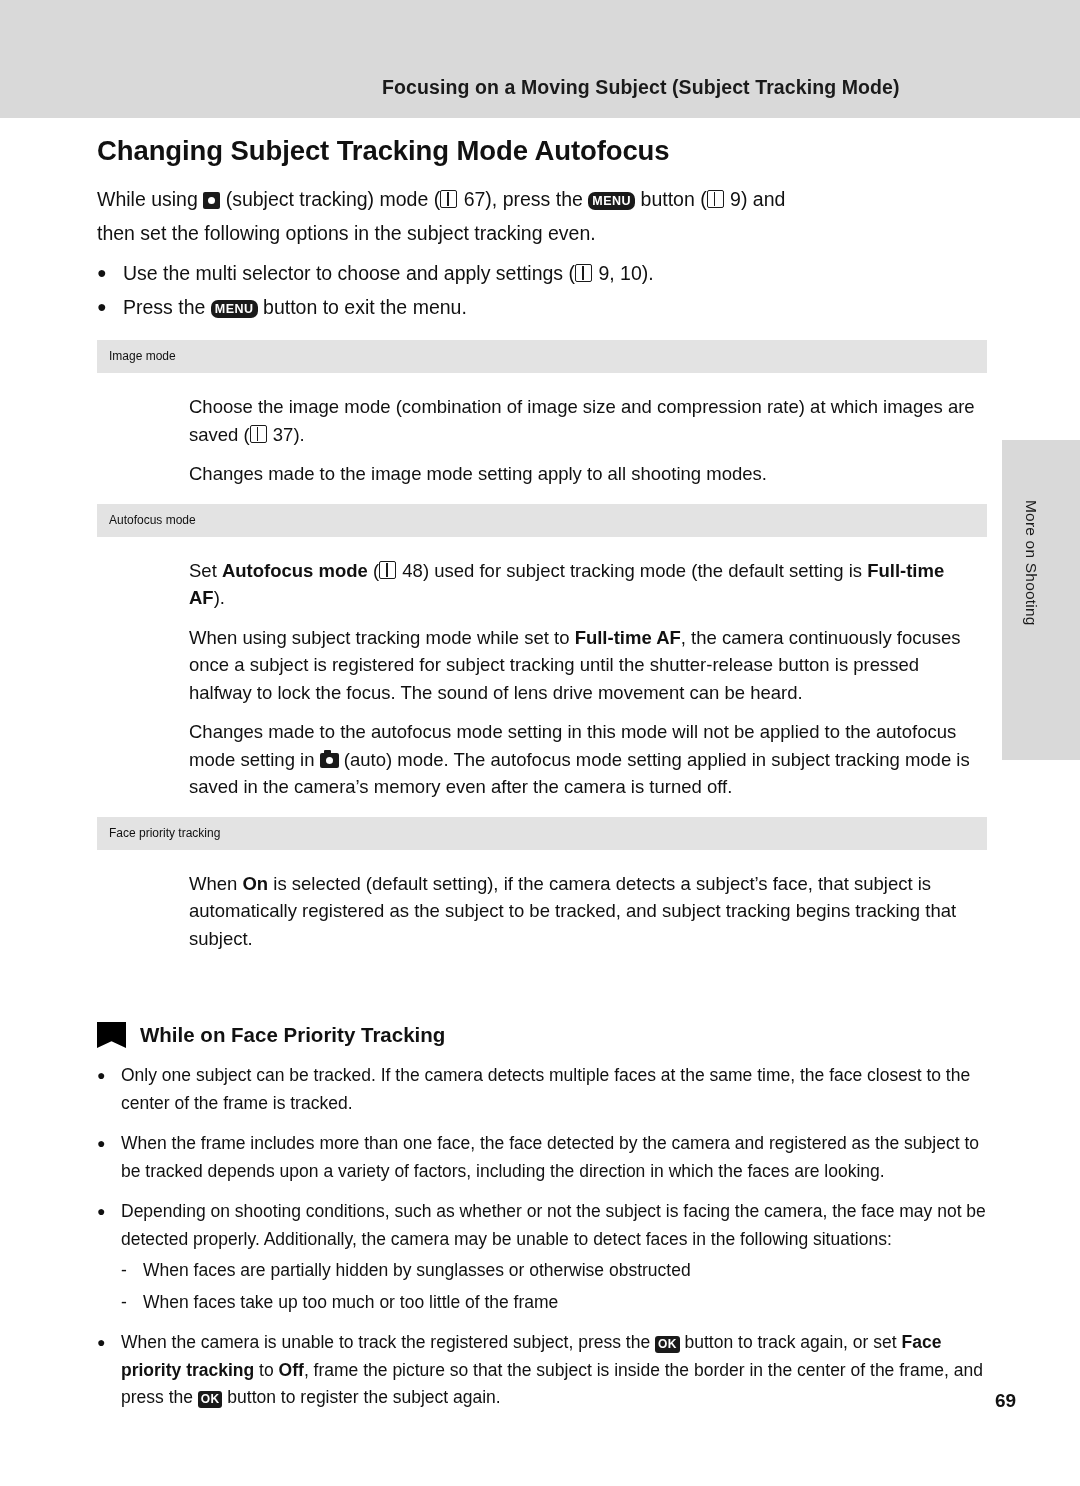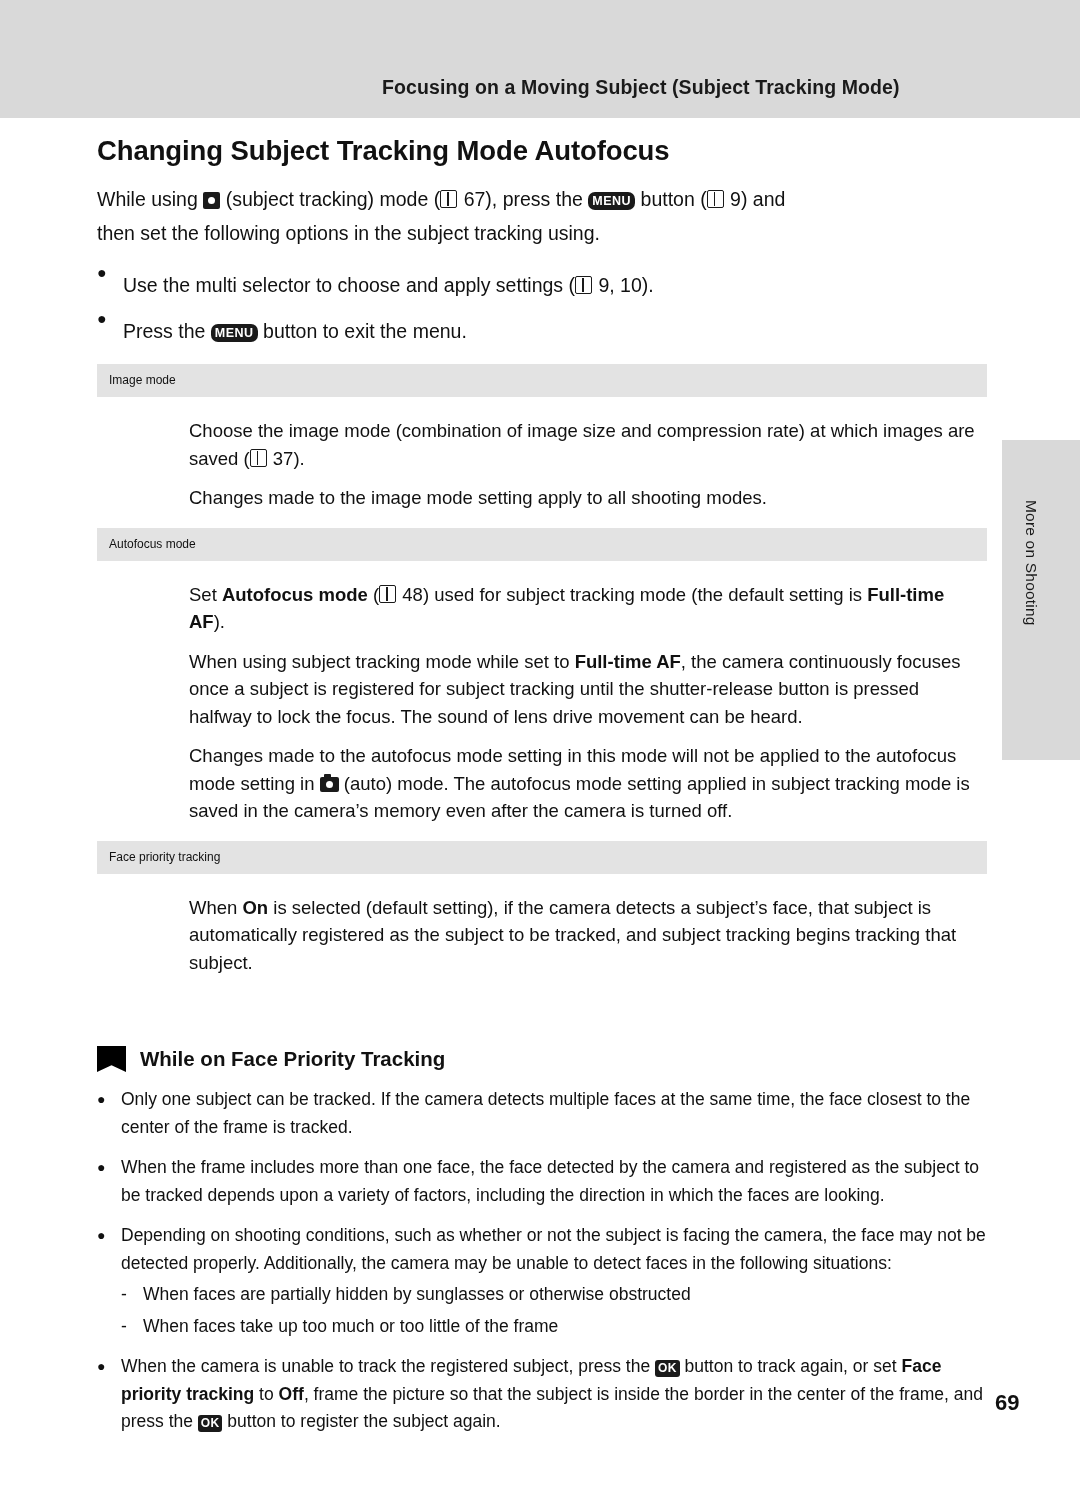--- a/index.html
+++ b/index.html
@@ -92,21 +92,20 @@
   }
   .bullet-dot {
     width: 26px;
     flex: 0 0 26px;
     text-align: left;
     font-size: 16px;
     line-height: 34px;
   }
   .bullet-text {
     flex: 1;
-    margin-top: 12px;
   }
   
   .section {
     margin-top: 8px;
   }
   .section-head {
     background: #e3e3e3;
     height: 33px;
     line-height: 33px;
     padding-left: 12px;
@@ -178,21 +177,21 @@
   }
   .sub-dash {
     flex: 0 0 22px;
     width: 22px;
   }
   
   .page-number {
     position: absolute;
     left: 995px;
     top: 1390px;
-    font-size: 22px;
+    font-size: 19px;
     font-weight: bold;
     color: #111;
   }
   
   .icn {
     display: inline-block;
     vertical-align: -2px;
   }
   .icn-menu {
     background: #1a1a1a;
@@ -300,21 +299,21 @@
 
     <div class="intro">
       <span>While using</span>
       <span class="icn icn-track"></span>
       <span>(subject tracking) mode (</span><span class="icn icn-book"></span>
       <span>67), press the</span>
       <span class="icn icn-menu">MENU</span>
       <span>button (</span><span class="icn icn-book"></span>
       <span>9) and</span>
       <br>
-      <span>then set the following options in the subject tracking using.</span>
+      <span>then set the following options in the subject tracking even.</span>
     </div>
 
     <div class="bullets">
       <div class="bullet-row">
         <span class="bullet-dot">●</span>
         <span class="bullet-text">
           <span>Use the multi selector to choose and apply settings (</span><span class="icn icn-book"></span>
           <span>9, 10).</span>
         </span>
       </div>

